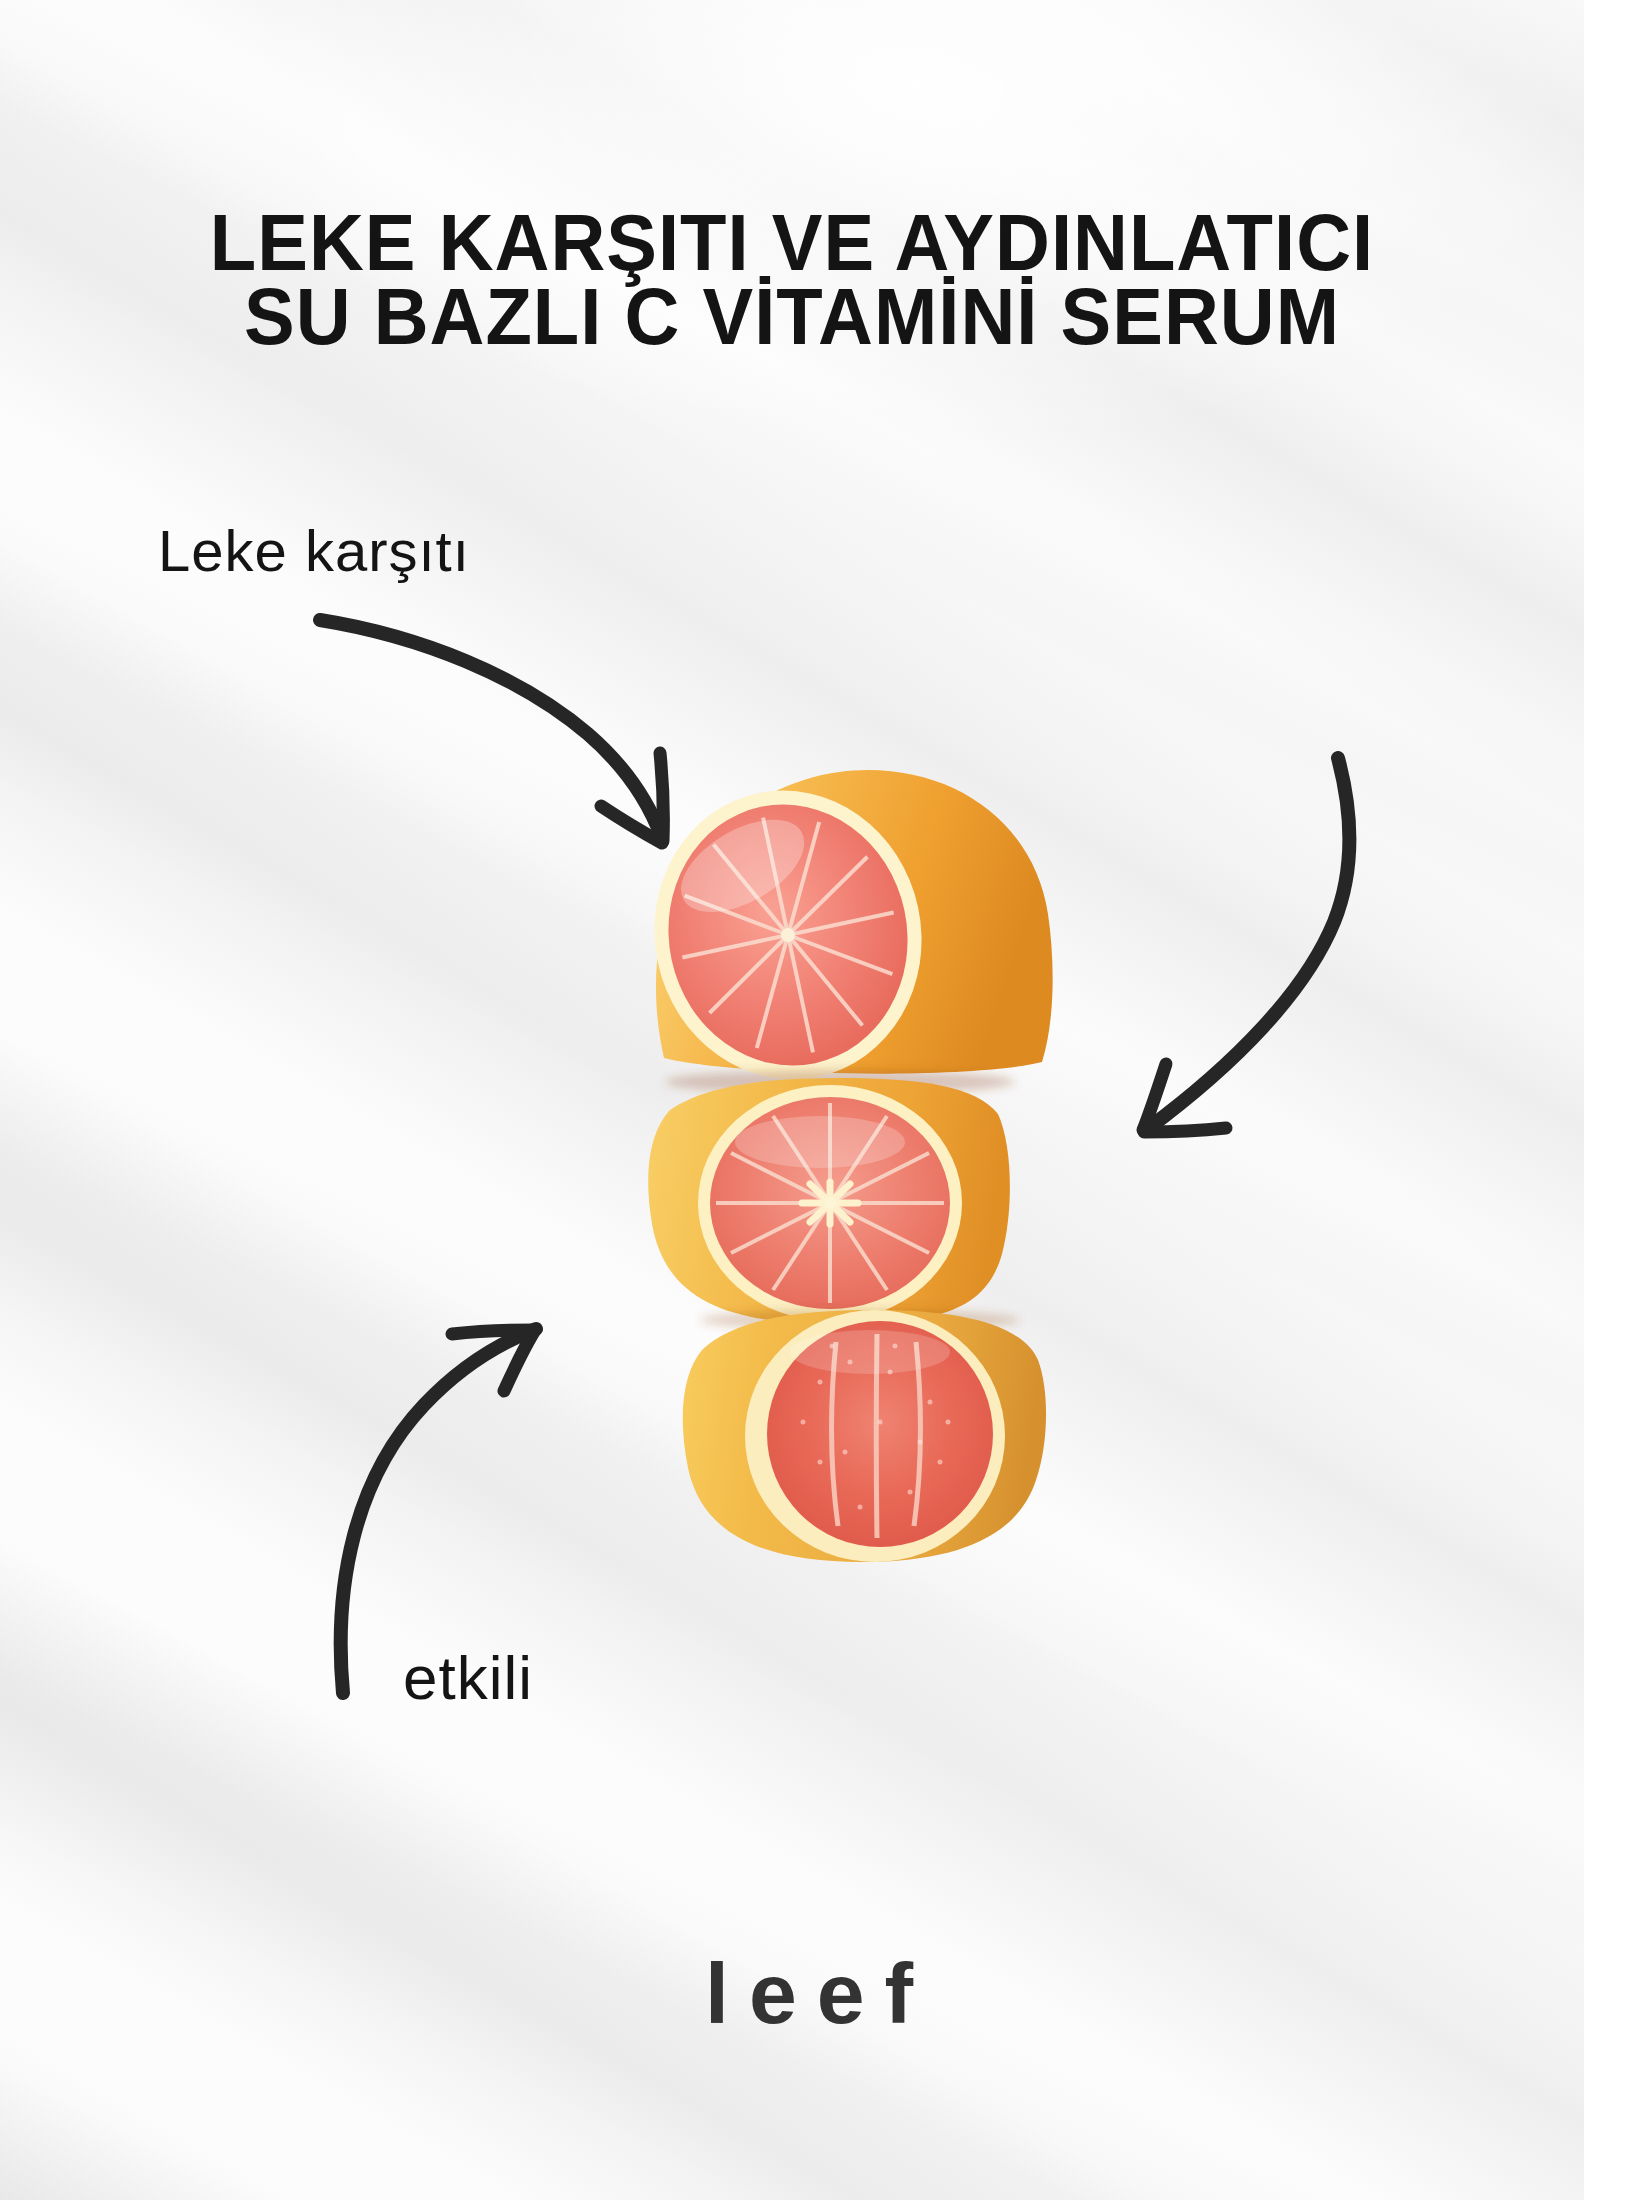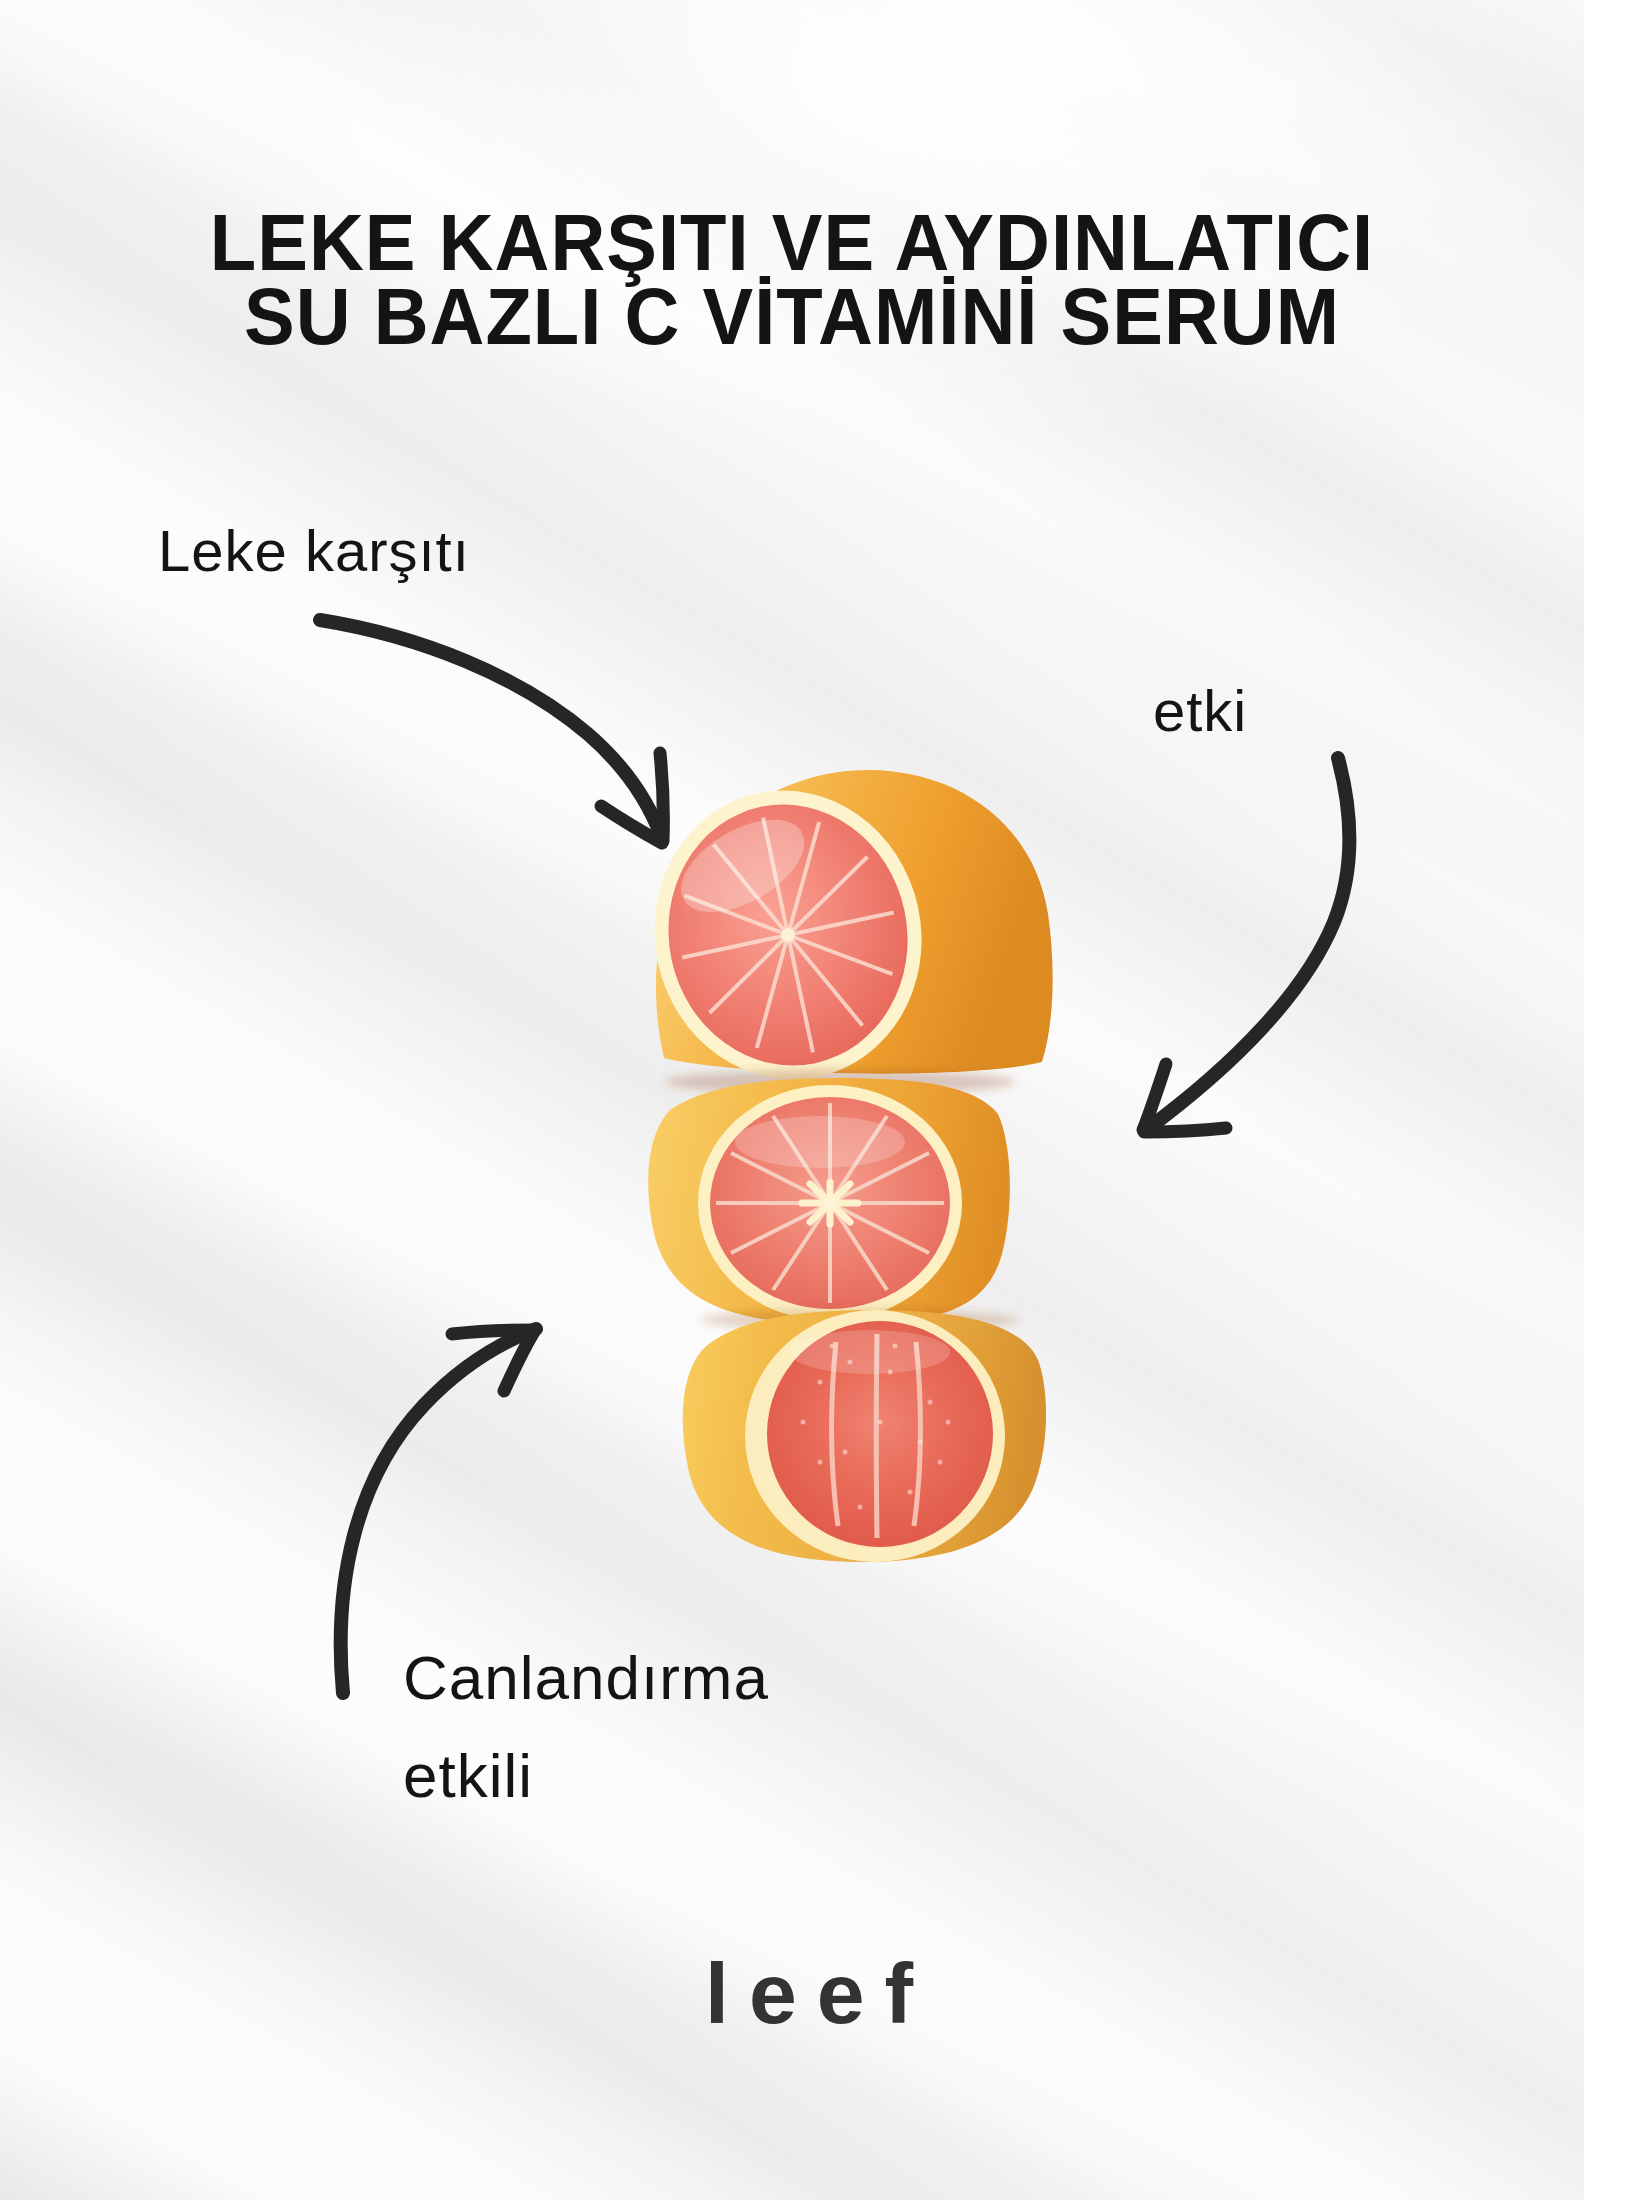--- a/index.html
+++ b/index.html
@@ -62,25 +62,23 @@
   <div class="title">
     <div>LEKE KARŞITI VE AYDINLATICI</div>
     <div>SU BAZLI C VİTAMİNİ SERUM</div>
   </div>
 
   <div class="callout callout-leke">
     <div>Leke karşıtı</div>
   </div>
 
   <div class="callout callout-aydinlatici">
-    <div>etki</div>
   </div>
 
   <div class="callout callout-canlandirma">
-    <div>Canlandırma</div>
     <div>etkili</div>
   </div>
 
   <svg class="fruit-layer" viewBox="0 0 420 812" aria-hidden="true">
     <defs>
       <linearGradient id="peelTop" x1="0" y1="0" x2="1" y2="0.25">
         <stop offset="0" stop-color="#fbd678"></stop>
         <stop offset="0.35" stop-color="#f6b94e"></stop>
         <stop offset="0.7" stop-color="#efa02f"></stop>
         <stop offset="1" stop-color="#dd8a21"></stop>

